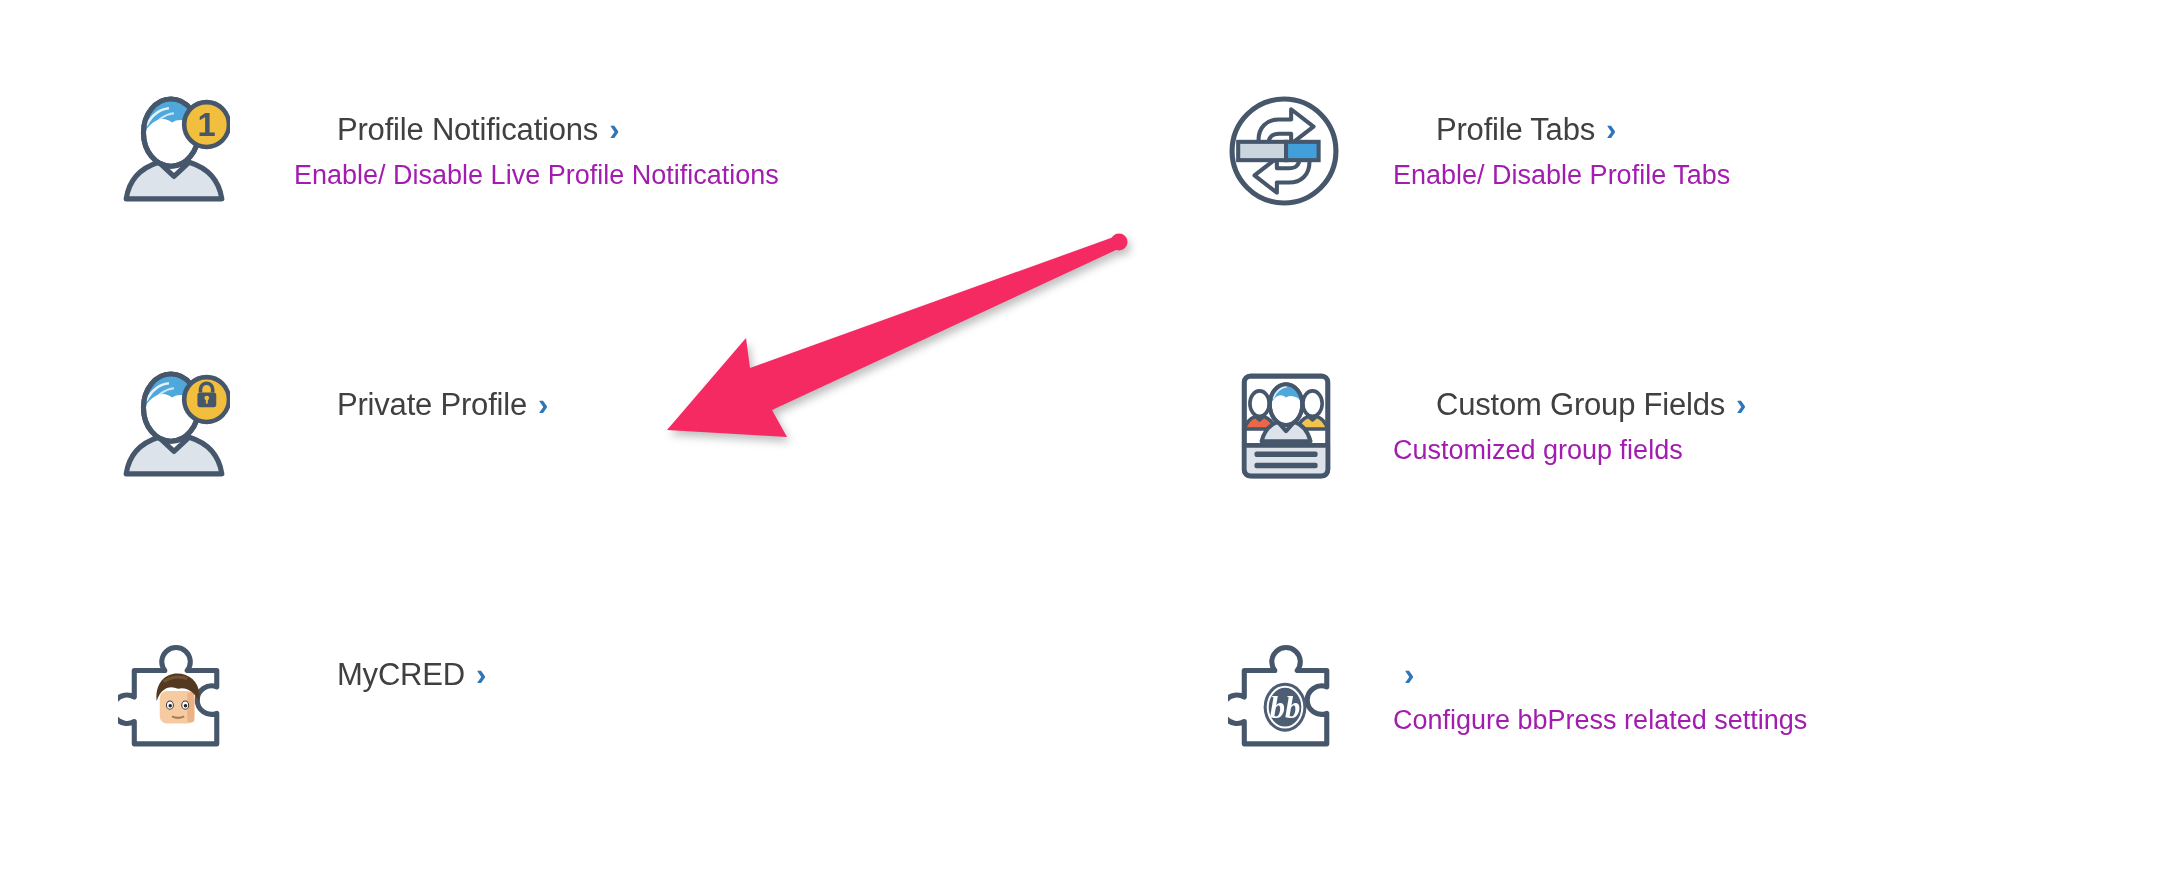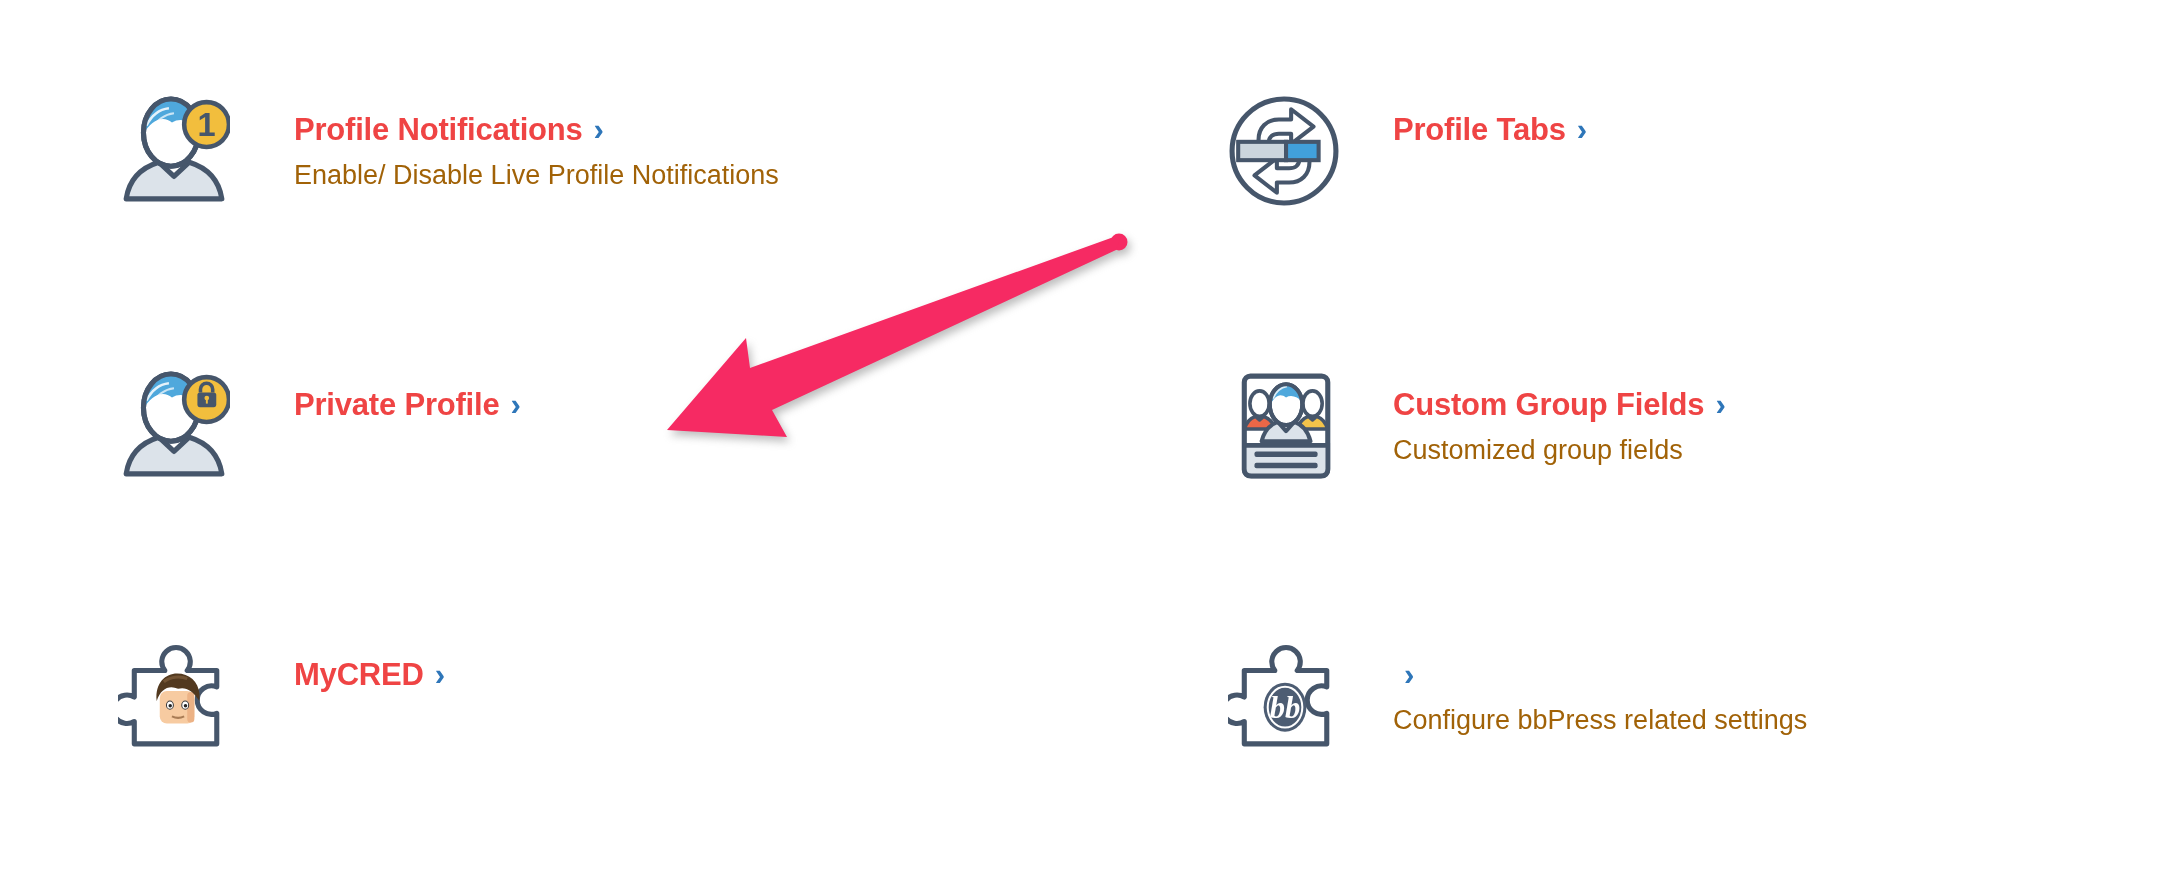--- a/index.html
+++ b/index.html
@@ -11,30 +11,30 @@
     overflow:hidden;
   }
   .item{position:absolute;display:flex;align-items:flex-start;}
   .icon-box{width:112px;height:112px;flex:0 0 auto;}
   .icon-box svg{display:block;width:112px;height:112px;}
   .text{padding-top:16px;}
   .item.col-left  .text{margin-left:64px;}
   .item.col-right .text{margin-left:53px;}
   .title-row{display:flex;align-items:baseline;cursor:pointer;}
   .title{
-    font-size:31px;line-height:38px;font-weight:700;
-    color:#ef4444;letter-spacing:-0.2px;white-space:nowrap;
+    font-size:31px;line-height:38px;font-weight:400;
+    color:#404040;letter-spacing:-0.2px;white-space:nowrap;margin-left:43px;
   }
   .chevron{
     font-size:31px;line-height:38px;font-weight:700;
     color:#2E76B9;margin-left:11px;
   }
   .desc{
     font-size:27px;line-height:34px;font-weight:400;
-    color:#a16207;margin-top:9px;white-space:nowrap;
+    color:#a21caf;margin-top:9px;white-space:nowrap;
   }
   
   .r1{top:95px;}  .r2{top:370px;}  .r3{top:640px;}
   .col-left{left:118px;}  .col-right{left:1228px;}
   .annotation-arrow{
     position:absolute;left:0;top:0;width:2168px;height:870px;
     pointer-events:none;
   }
 </style>
 </head>
@@ -79,20 +79,21 @@
         <path d="M80,52 V66 C80,78 72,86 60,86 H48 V96 L26,79 L48,62 V72 H60 C66,72 70,69 70,63 V52 Z" fill="#ffffff" stroke="#46566B" stroke-width="4" stroke-linejoin="round"></path>
         <rect x="10" y="46" width="47" height="18" fill="#CBD5DD" stroke="#46566B" stroke-width="4"></rect>
         <rect x="57" y="46" width="32" height="18" fill="#41A0DB" stroke="#46566B" stroke-width="4"></rect>
       </svg>
     </div>
     <div class="text">
       <div class="title-row">
         <span class="title">Profile Tabs</span>
         <span class="chevron">›</span>
       </div>
+      <div class="desc">Enable/ Disable Profile Tabs</div>
     </div>
   </div>
 
   <div class="item col-left r2">
     <div class="icon-box">
       <svg viewBox="0 0 110 110">
         <defs>
             <clipPath id="clip-head-2">
               <ellipse cx="52" cy="37" rx="27" ry="33"></ellipse>
             </clipPath>

